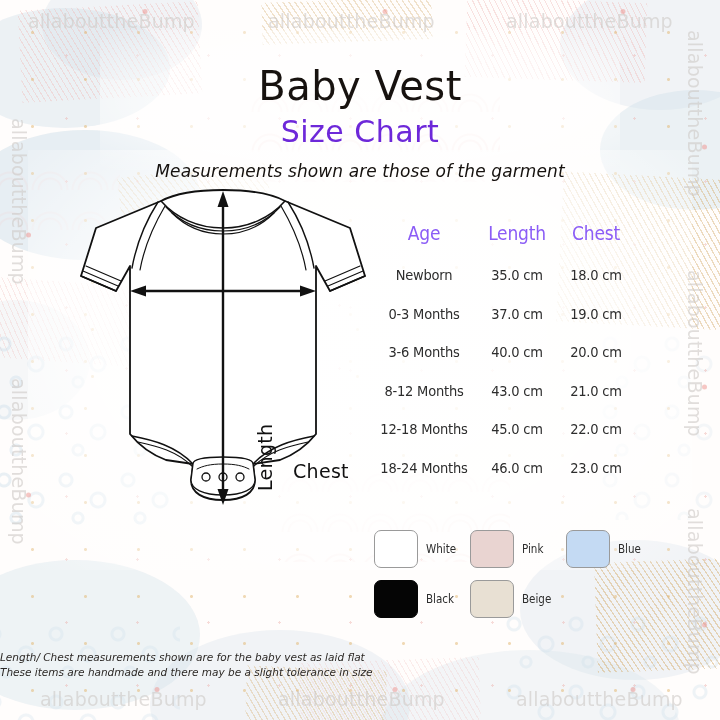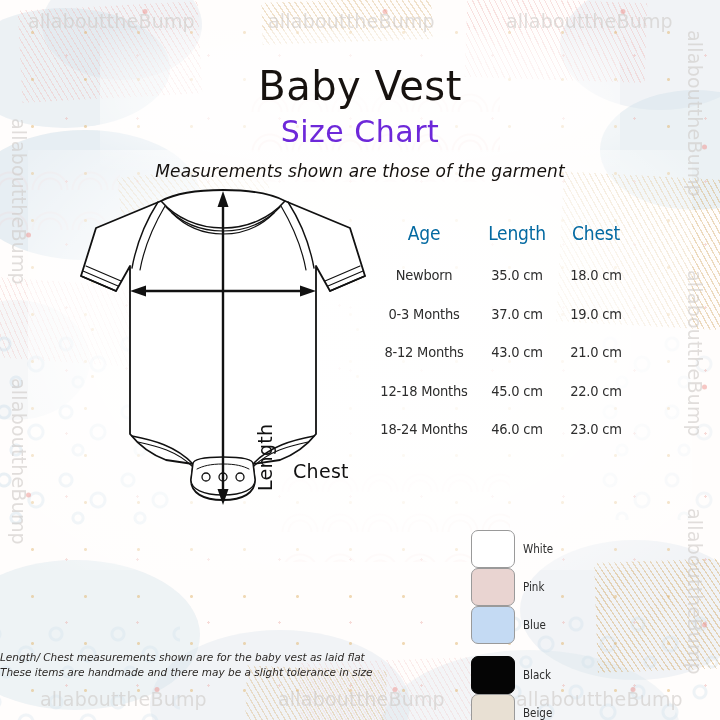--- a/index.html
+++ b/index.html
@@ -99,37 +99,37 @@
     position:absolute;font-family:"DejaVu Sans", sans-serif;
     color:#111;font-size:19px;letter-spacing:.3px;
   }
   .dim-chest{left:235px;top:272px;}
   .dim-length{left:196px;top:303px;transform:rotate(-90deg);transform-origin:left top;}
 
   
   .table{position:absolute;left:372px;top:222px;width:262px;}
   .trow{display:flex;align-items:baseline;}
   .thead .tc{
-    font-size:19px;color:#0369a1;font-weight:400;
+    font-size:19px;color:#8b5cf6;font-weight:400;
     font-family:"DejaVu Sans Condensed","DejaVu Sans", sans-serif;
   }
   .tc{
     font-size:14.5px;color:#2d2d2d;
     font-family:"DejaVu Sans Condensed","DejaVu Sans", sans-serif;
     letter-spacing:-.2px;
   }
   .c-age{width:104px;text-align:center;}
   .c-len{width:82px;text-align:center;}
   .c-chest{width:76px;text-align:center;}
   .thead{margin-bottom:23px;}
   .tbody .trow{margin-bottom:22.5px;}
 
   
   .swatches{position:absolute;left:374px;top:530px;width:290px;}
-  .sw-row{display:flex;align-items:center;margin-bottom:12px;flex-direction:column;}
+  .sw-row{display:flex;align-items:flex-end;margin-bottom:12px;}
   .sw-item{display:flex;align-items:center;width:96px;}
   .sw-box{
     width:44px;height:38px;border-radius:7px;
     border:1px solid #9a9a9a;box-sizing:border-box;
     flex:0 0 auto;
   }
   .sw-label{
     font-size:11.5px;color:#2d2d2d;margin-left:8px;
     font-family:"DejaVu Sans Condensed","DejaVu Sans", sans-serif;
   }
@@ -324,20 +324,25 @@
           <div class="tc c-age">Newborn</div>
           <div class="tc c-len">35.0 cm</div>
           <div class="tc c-chest">18.0 cm</div>
         </div>
         <div class="trow">
           <div class="tc c-age">0-3 Months</div>
           <div class="tc c-len">37.0 cm</div>
           <div class="tc c-chest">19.0 cm</div>
         </div>
         <div class="trow">
+          <div class="tc c-age">3-6 Months</div>
+          <div class="tc c-len">40.0 cm</div>
+          <div class="tc c-chest">20.0 cm</div>
+        </div>
+        <div class="trow">
           <div class="tc c-age">8-12 Months</div>
           <div class="tc c-len">43.0 cm</div>
           <div class="tc c-chest">21.0 cm</div>
         </div>
         <div class="trow">
           <div class="tc c-age">12-18 Months</div>
           <div class="tc c-len">45.0 cm</div>
           <div class="tc c-chest">22.0 cm</div>
         </div>
         <div class="trow">

